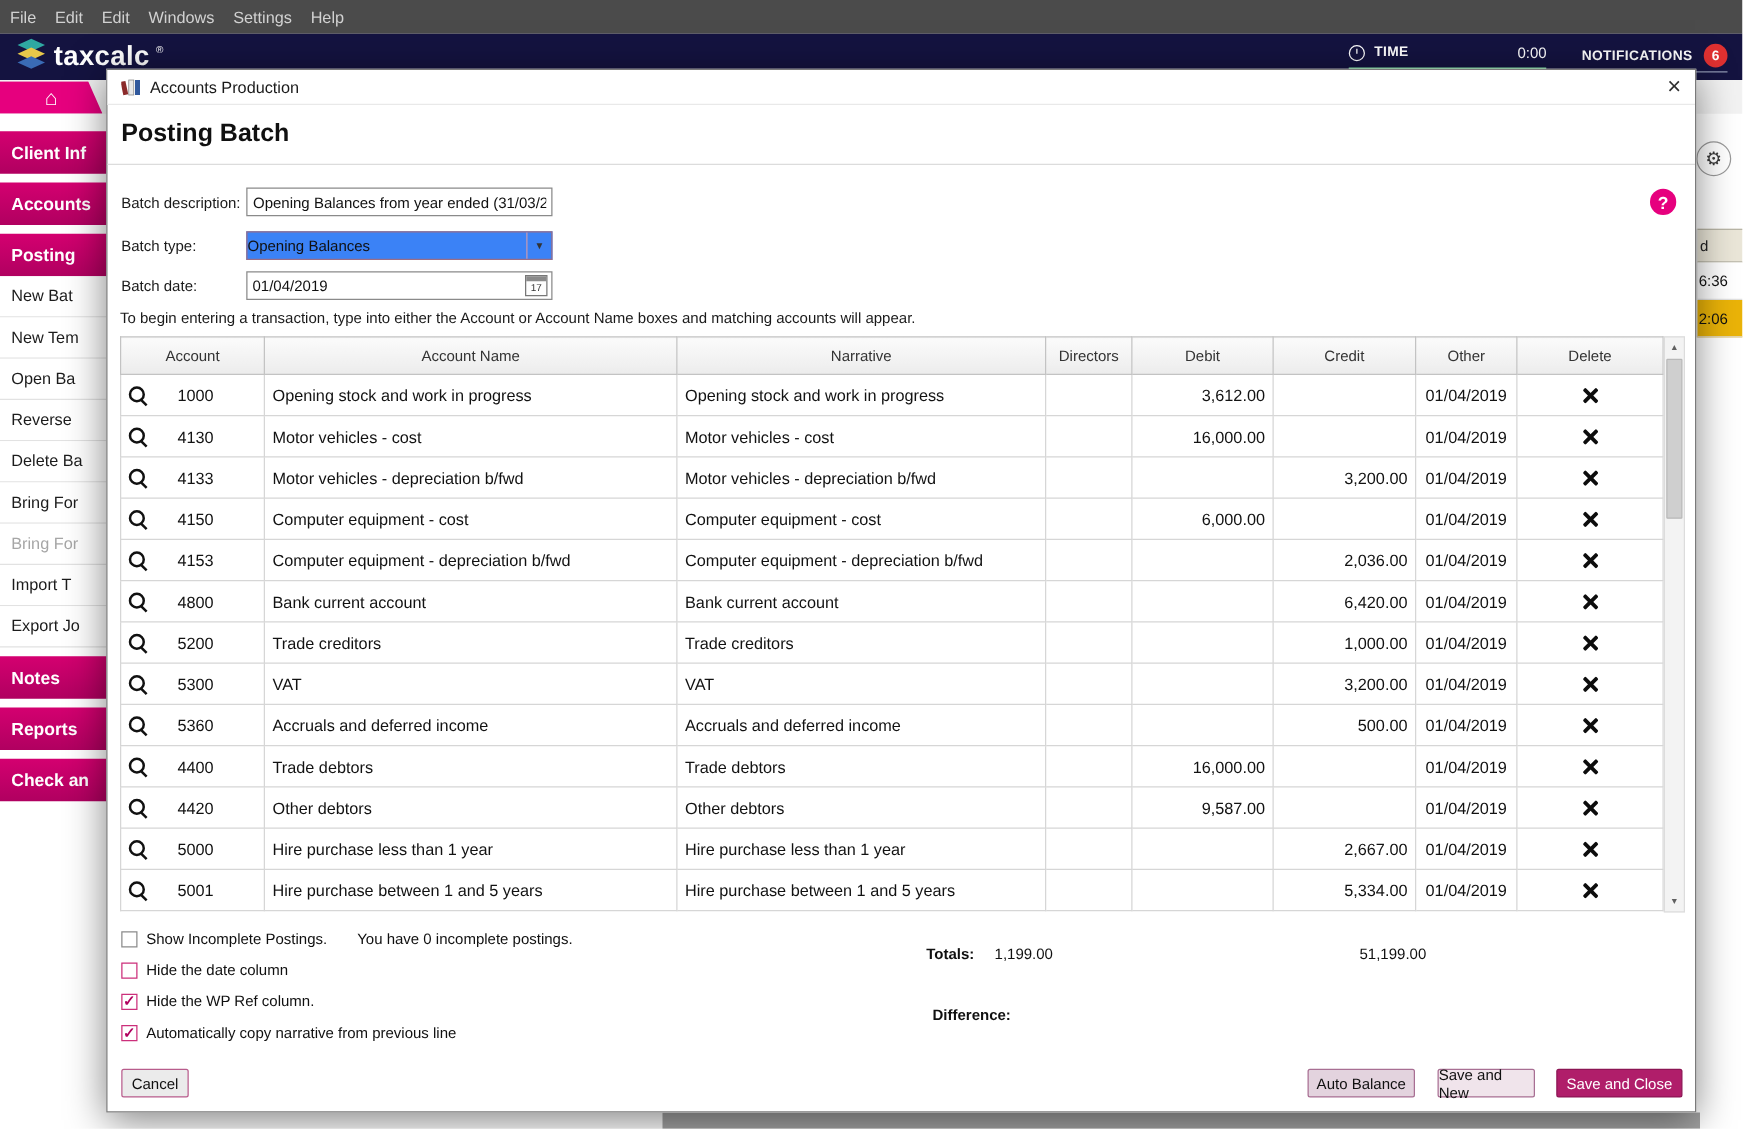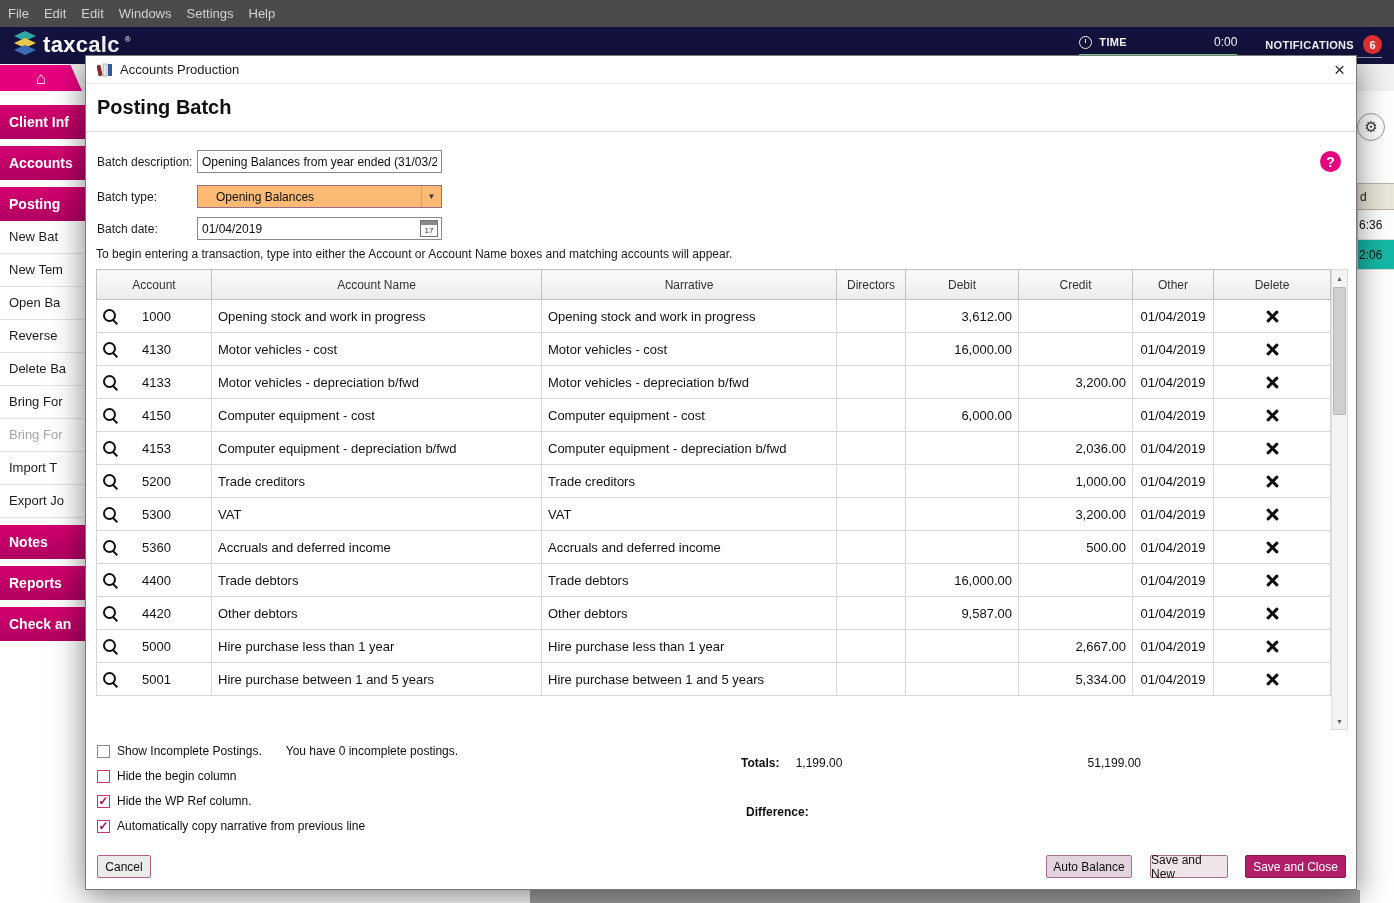--- a/index.html
+++ b/index.html
@@ -31,39 +31,39 @@
   .side-row{width:100%;white-space:nowrap;overflow:hidden}
   .side-row.header{height:34px;line-height:34px;background:linear-gradient(180deg,#d40070,#b00060);color:#fff;font-weight:bold;font-size:14px;padding-left:9px}
   .side-row.gap{margin-top:7px}
   .side-row.item{height:33px;line-height:32px;background:#fff;border-bottom:1px solid #e2e2e2;color:#1c1c1c;font-size:13px;padding-left:9px}
   .side-row.item.disabled{color:#a6a6a6}
 
   .gear-btn{position:absolute;right:9px;top:113px;width:28px;height:28px;border-radius:50%;background:#fff;border:1px solid #9a9a9a;display:flex;align-items:center;justify-content:center;font-size:15px;color:#3a3a3a;z-index:5}
   .right-panel{position:absolute;right:0;top:183px;width:37px;z-index:5;border-left:1px solid #c9c9c9}
   .partial-header{height:27px;background:#eae6d8;border-top:1px solid #b8b5a6;border-bottom:1px solid #b8b5a6;font-size:12px;color:#222;display:flex;align-items:center;padding-left:2px}
   .partial-row{height:30px;background:#fff;border-bottom:1px solid #e0e0e0;font-size:12px;color:#111;display:flex;align-items:center;padding-left:1px}
-  .partial-row.selected{background:#14b8a6}
+  .partial-row.selected{background:#eab308}
 
   .bottom-bar{position:absolute;left:530px;top:890px;width:830px;height:13px;background:#a3a3a3}
 
   
   .dialog{position:absolute;left:85px;top:55px;width:1272px;height:835px;background:#fff;border:1px solid #7a7a7a;box-shadow:0 6px 30px rgba(0,0,0,.5);z-index:10}
   .dialog-titlebar{position:absolute;left:0;top:0;width:100%;height:28px;display:flex;align-items:center;gap:7px;padding:0 11px;background:#fff;border-bottom:1px solid #e9e9e9}
   .dialog-title{font-size:13px;color:#1a1a1a}
   .close-btn{margin-left:auto;font-size:19px;color:#2e2e2e;line-height:1}
   .dialog-heading{position:absolute;left:11px;top:40px;font-size:20px;font-weight:bold;color:#101010}
   .heading-divider{position:absolute;left:0;top:75px;width:100%;border-top:1px solid #dcdcdc}
 
   .form-row{position:absolute;display:flex;align-items:center}
   .form-label{width:100px;font-size:12px;color:#1a1a1a}
   .row-desc{left:11px;top:94px}
   .row-type{left:11px;top:129px}
   .row-date{left:11px;top:161px}
   .text-input{width:245px;height:23px;border:1px solid #8a8a8a;font-size:12px;padding:0 4px;color:#101010;background:#fff;font-family:"Liberation Sans",sans-serif}
-  .select-pink{width:245px;height:23px;background:#fdba74;border:1px solid #996d87;display:flex;align-items:center;padding-left:18px;font-size:12px;color:#101010}
+  .select-pink{width:245px;height:23px;background:#3b82f6;border:1px solid #996d87;display:flex;align-items:center;padding-left:0;font-size:12px;color:#101010}
   .select-arrow{margin-left:auto;width:20px;height:100%;display:flex;align-items:center;justify-content:center;font-size:8px;color:#333;border-left:1px solid #c399b4}
   .date-box{width:245px;height:23px;border:1px solid #8a8a8a;display:flex;align-items:center;padding:0 3px 0 4px;font-size:12px;color:#101010;background:#fff}
   .cal-icon{margin-left:auto;width:18px;height:17px;border:1px solid #777;position:relative;display:flex;align-items:flex-end;justify-content:center;font-size:8px;color:#333;background:#fdfdfd;padding-bottom:1px}
   .cal-icon::before{content:"";position:absolute;top:0;left:0;right:0;height:4px;background:#8a8a8a}
   .help-icon{position:absolute;left:1234px;top:95px;width:21px;height:21px;border-radius:50%;background:#e6007e;color:#fff;font-size:14px;font-weight:bold;display:flex;align-items:center;justify-content:center}
   .instruction{position:absolute;left:10px;top:191px;font-size:12px;color:#1a1a1a}
 
   .table-wrap{position:absolute;left:10px;top:213px;display:flex;align-items:flex-start}
   .grid{border-collapse:collapse;table-layout:fixed;width:1234px;background:#fff}
   .grid th{height:30px;background:linear-gradient(180deg,#fbfbfb,#ececec);border:1px solid #c3c3c3;font-size:12px;font-weight:normal;color:#333;text-align:center}
@@ -330,20 +330,35 @@
             </td>
             <td class="c-name">Computer equipment - depreciation b/fwd</td>
             <td class="c-narr">Computer equipment - depreciation b/fwd</td>
             <td class="c-dir"></td>
             <td class="c-debit"></td>
             <td class="c-credit">2,036.00</td>
             <td class="c-date">01/04/2019</td>
             <td class="c-del"><span class="del-x"></span></td>
           </tr>
 
+          <tr>
+            <td class="c-account">
+              <div class="acct-flex">
+                <span class="search-icon"></span>
+                <span>4800</span>
+              </div>
+            </td>
+            <td class="c-name">Bank current account</td>
+            <td class="c-narr">Bank current account</td>
+            <td class="c-dir"></td>
+            <td class="c-debit"></td>
+            <td class="c-credit">6,420.00</td>
+            <td class="c-date">01/04/2019</td>
+            <td class="c-del"><span class="del-x"></span></td>
+          </tr>
 
           <tr>
             <td class="c-account">
               <div class="acct-flex">
                 <span class="search-icon"></span>
                 <span>5200</span>
               </div>
             </td>
             <td class="c-name">Trade creditors</td>
             <td class="c-narr">Trade creditors</td>
@@ -459,21 +474,21 @@
   </div>
 
   <div class="options">
     <div class="opt-row">
       <span class="checkbox"></span>
       <span>Show Incomplete Postings.</span>
       <span class="incomplete-note">You have 0 incomplete postings.</span>
     </div>
     <div class="opt-row">
       <span class="checkbox pink"></span>
-      <span>Hide the begin column</span>
+      <span>Hide the date column</span>
     </div>
     <div class="opt-row">
       <span class="checkbox pink checked">
           <span>✓</span>
         </span>
       <span>Hide the WP Ref column.</span>
     </div>
     <div class="opt-row">
       <span class="checkbox pink checked">
           <span>✓</span>

